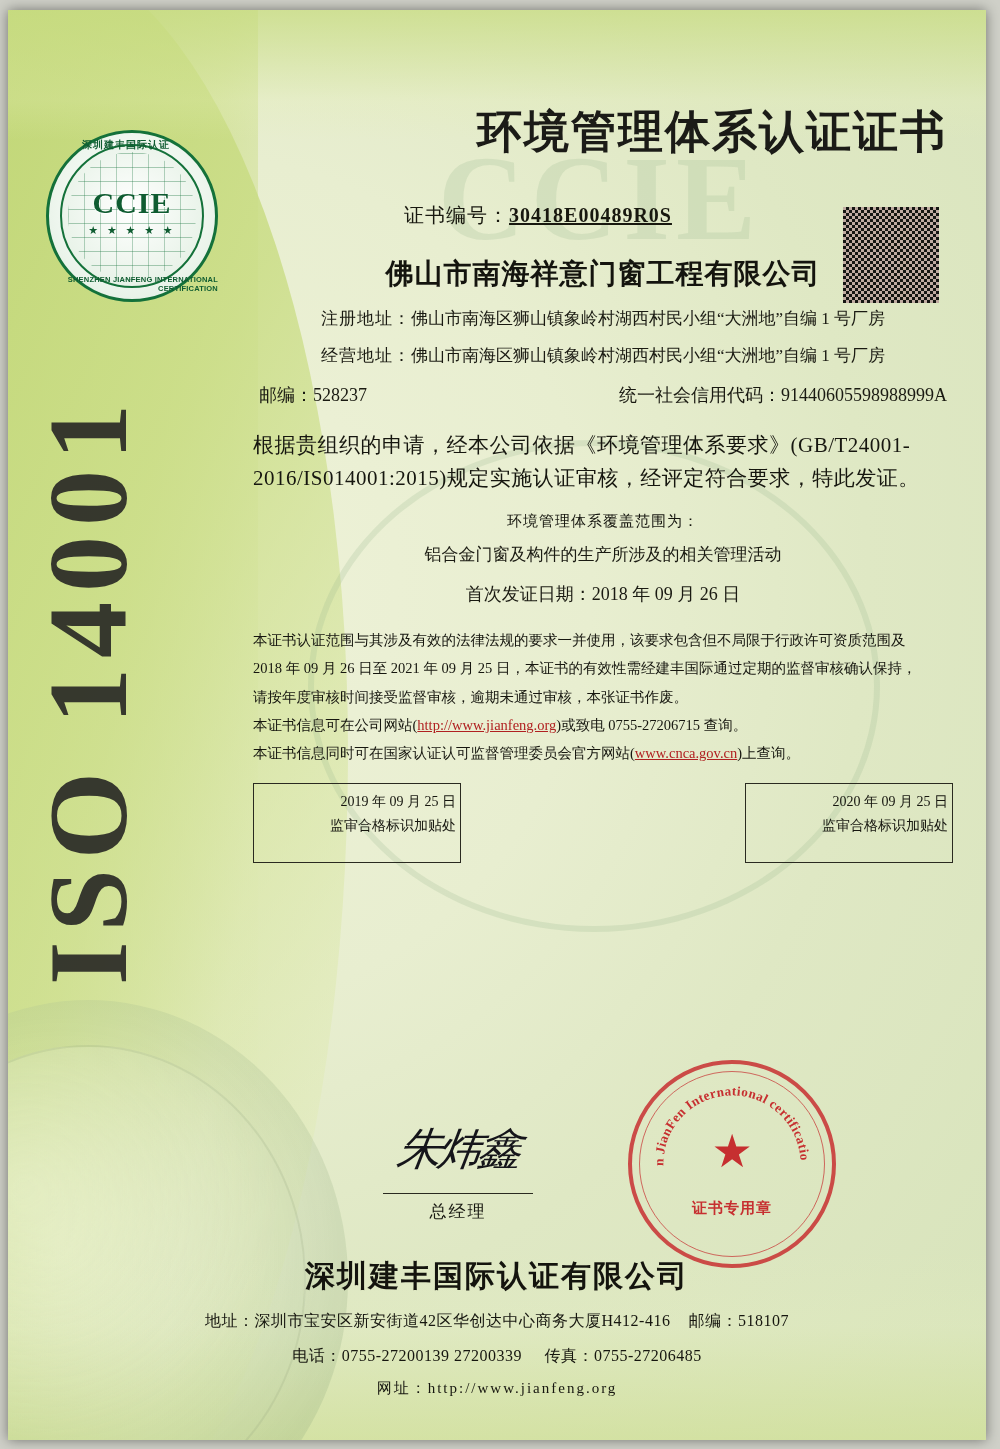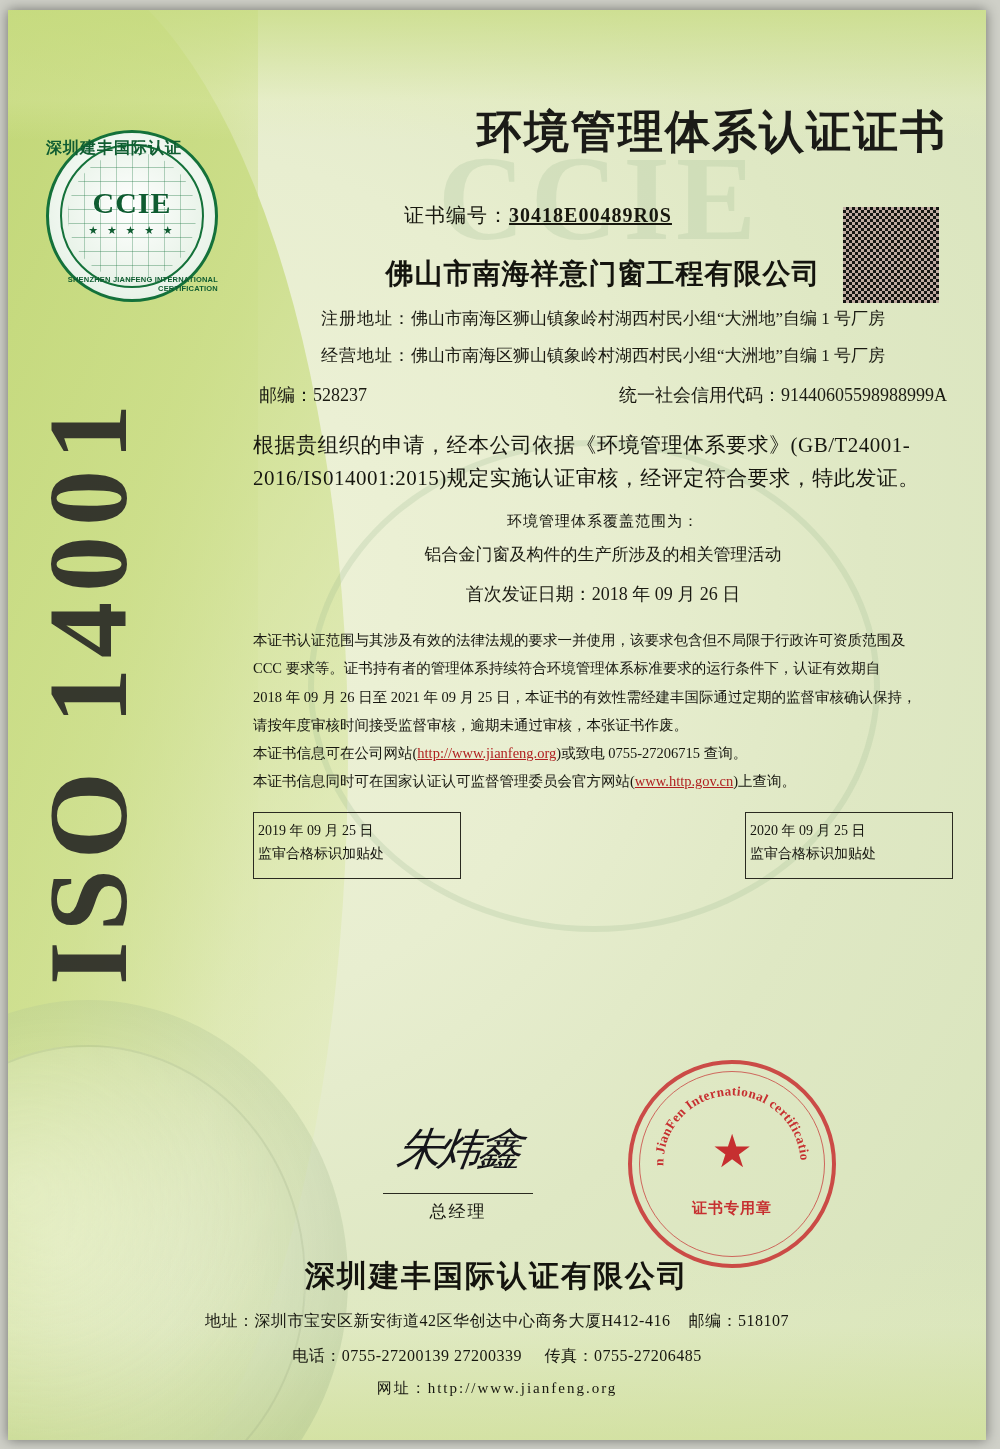--- a/index.html
+++ b/index.html
@@ -150,23 +150,23 @@
     top: 94px;
     text-align: center;
     font-size: 11px;
     color: #0f5c31;
     letter-spacing: 3px;
   }
   .logo .cn-top {
     position: absolute;
     left: 0; right: 12px;
     top: 8px;
-    text-align: left;
+    text-align: center;
     font-family: "Liberation Sans", sans-serif;
-    font-size: 16px;
+    font-size: 10px;
     font-weight: bold;
     color: #0f5c31;
     letter-spacing: 1px;
   }
   .logo .en-bot {
     position: absolute;
     left: 0; right: 0;
     bottom: 9px;
     text-align: right;
     font-family: "Liberation Sans", sans-serif;
@@ -304,22 +304,22 @@
     text-decoration: underline;
   }
   .stamp-row {
     margin-top: 16px;
     display: flex;
     justify-content: space-between;
   }
   .stamp-box {
     border: 1.5px solid #2a2a20;
     width: 198px;
-    padding: 6px 4px 12px;
-    text-align: left;
+    padding: 6px 4px 24px;
+    text-align: right;
     font-size: 14px;
     line-height: 1.7;
     color: #16160f;
   }
 
   
   .sign-area {
     position: absolute;
     left: 300px;
     top: 1110px;
@@ -471,28 +471,27 @@
       </div>
 
       <div class="para">根据贵组织的申请，经本公司依据《环境管理体系要求》(GB/T24001-2016/IS014001:2015)规定实施认证审核，经评定符合要求，特此发证。</div>
 
       <div class="scope-head">环境管理体系覆盖范围为：</div>
       <div class="scope-body">铝合金门窗及构件的生产所涉及的相关管理活动</div>
       <div class="firstissue">首次发证日期：2018 年 09 月 26 日</div>
 
       <div class="fineprint">
         <div>本证书认证范围与其涉及有效的法律法规的要求一并使用，该要求包含但不局限于行政许可资质范围及</div>
-        <div>CCC 要求等。证书持有者的管理体系持续符合环境管理体系标准要求的运行条件下，认证有效期自</div>
         <div>2018 年 09 月 26 日至 2021 年 09 月 25 日，本证书的有效性需经建丰国际通过定期的监督审核确认保持，</div>
         <div>请按年度审核时间接受监督审核，逾期未通过审核，本张证书作废。</div>
         <div>
           <span>本证书信息可在公司网站(</span><a class="link" href="#">http://www.jianfeng.org</a><span>)或致电 0755-27206715 查询。</span>
         </div>
         <div>
-          <span>本证书信息同时可在国家认证认可监督管理委员会官方网站(</span><a class="link" href="#">www.http.gov.cn</a><span>)上查询。</span>
+          <span>本证书信息同时可在国家认证认可监督管理委员会官方网站(</span><a class="link" href="#">www.cnca.gov.cn</a><span>)上查询。</span>
         </div>
       </div>
 
       <div class="stamp-row">
         <div class="stamp-box">
           <div>2019 年 09 月 25 日</div>
           <div>监审合格标识加贴处</div>
         </div>
         <div class="stamp-box">
           <div>2020 年 09 月 25 日</div>

